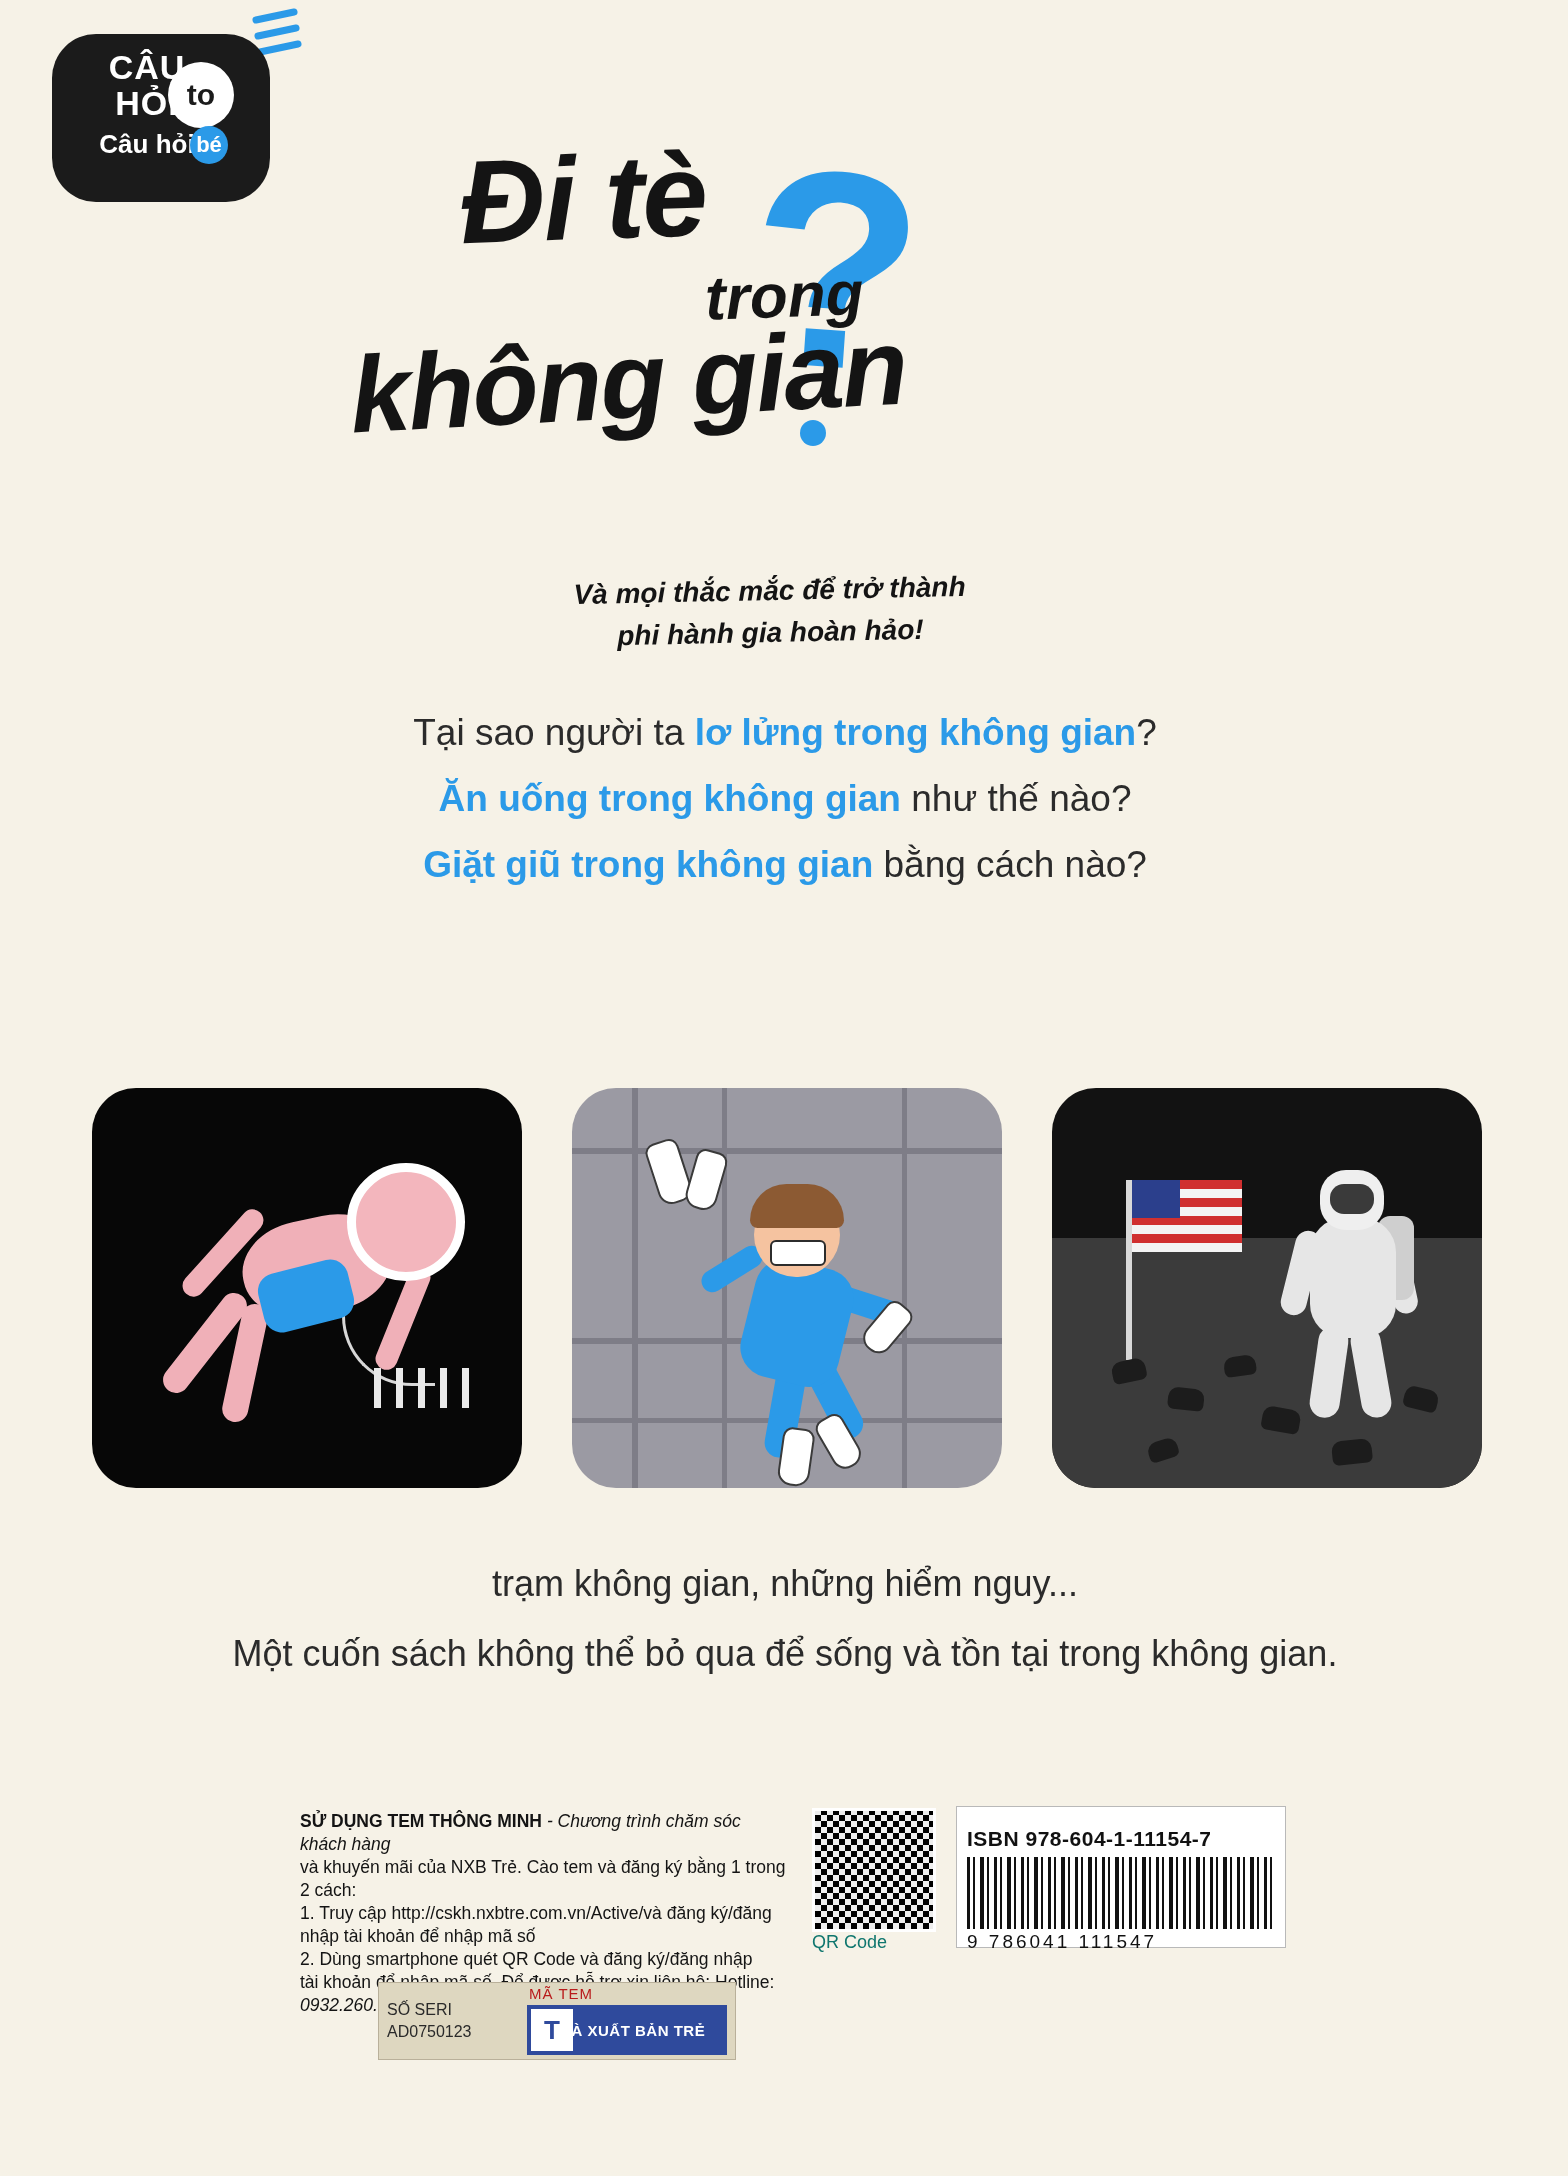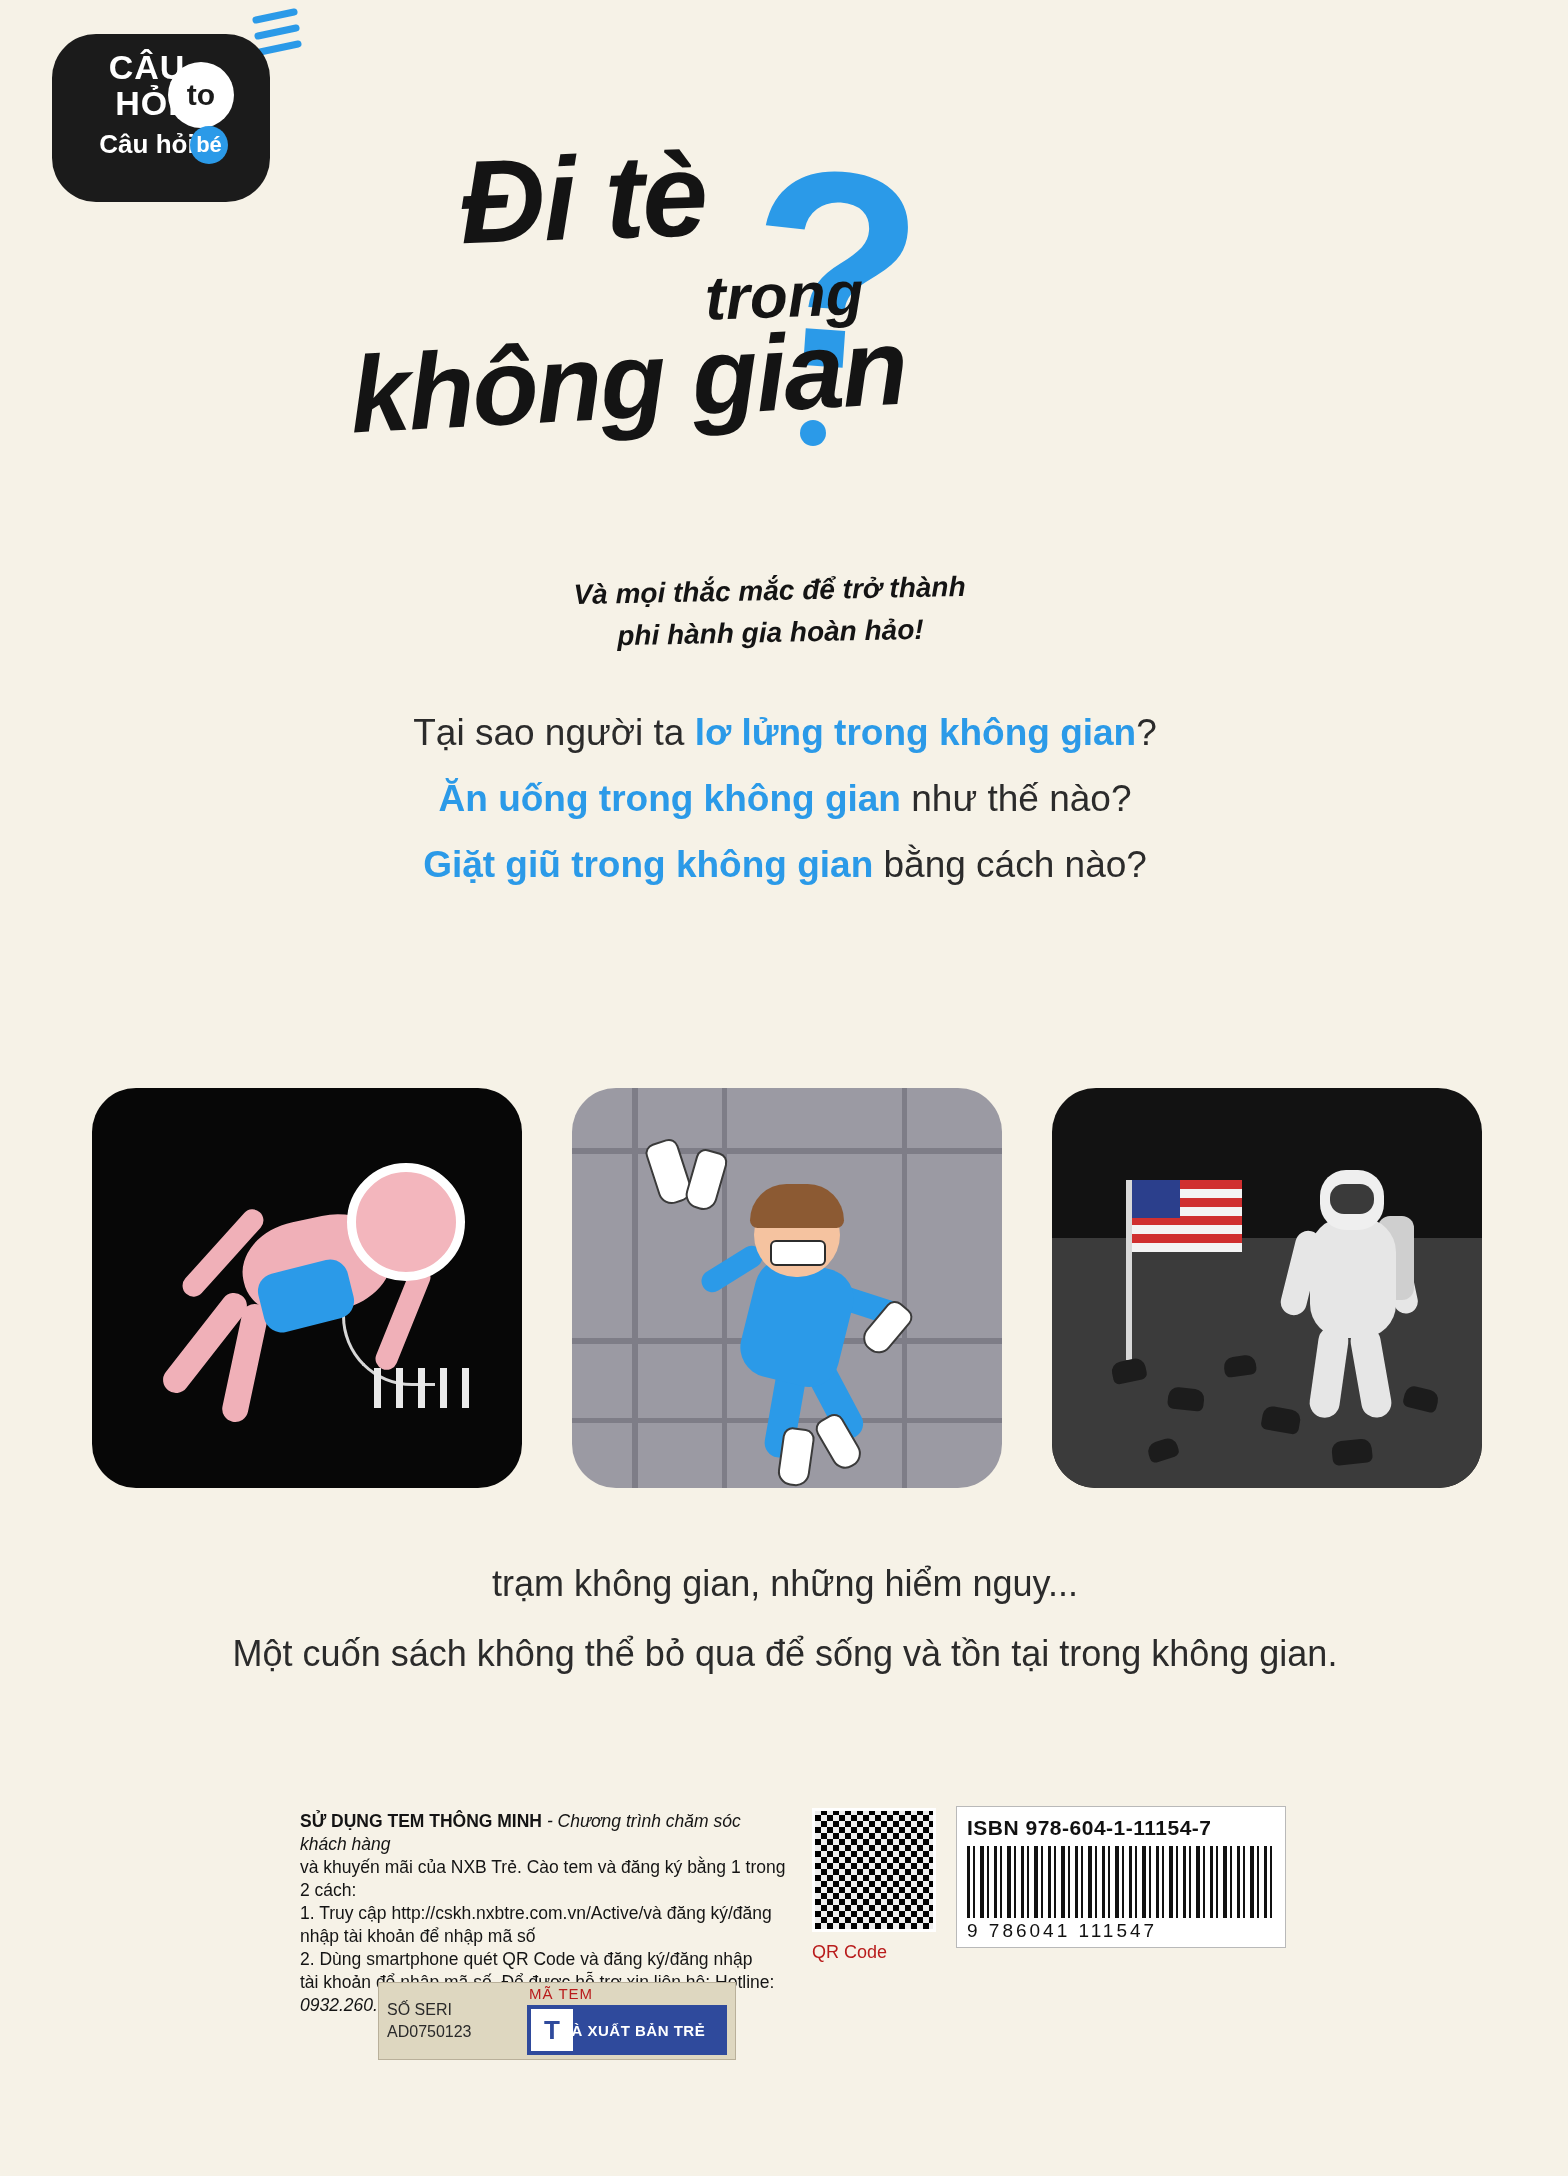--- a/index.html
+++ b/index.html
@@ -505,34 +505,34 @@
   .qr-img {
     width: 118px;
     height: 118px;
     background:
       repeating-linear-gradient(90deg, #111 0 6px, #fff 6px 12px),
       repeating-linear-gradient(0deg, #111 0 6px, #fff 6px 12px);
     background-blend-mode: difference;
     border: 3px solid #fff;
   }
   .qr-caption {
-    margin-top: 10px;
+    margin-top: 0;
     font-size: 18px;
-    color: #b91c1c;
+    color: #0f766e;
   }
   .isbn-card {
     position: absolute;
     left: 956px;
     top: 16px;
     width: 330px;
     height: 142px;
     background: #ffffff;
     border: 1px solid #b9b9b9;
     box-sizing: border-box;
-    padding: 9px 10px;
+    padding: 20px 10px;
   }
   .isbn-text {
     font-size: 21px;
     font-weight: bold;
     color: #111;
     letter-spacing: 0.5px;
   }
   .barcode {
     margin-top: 6px;
     height: 72px;

